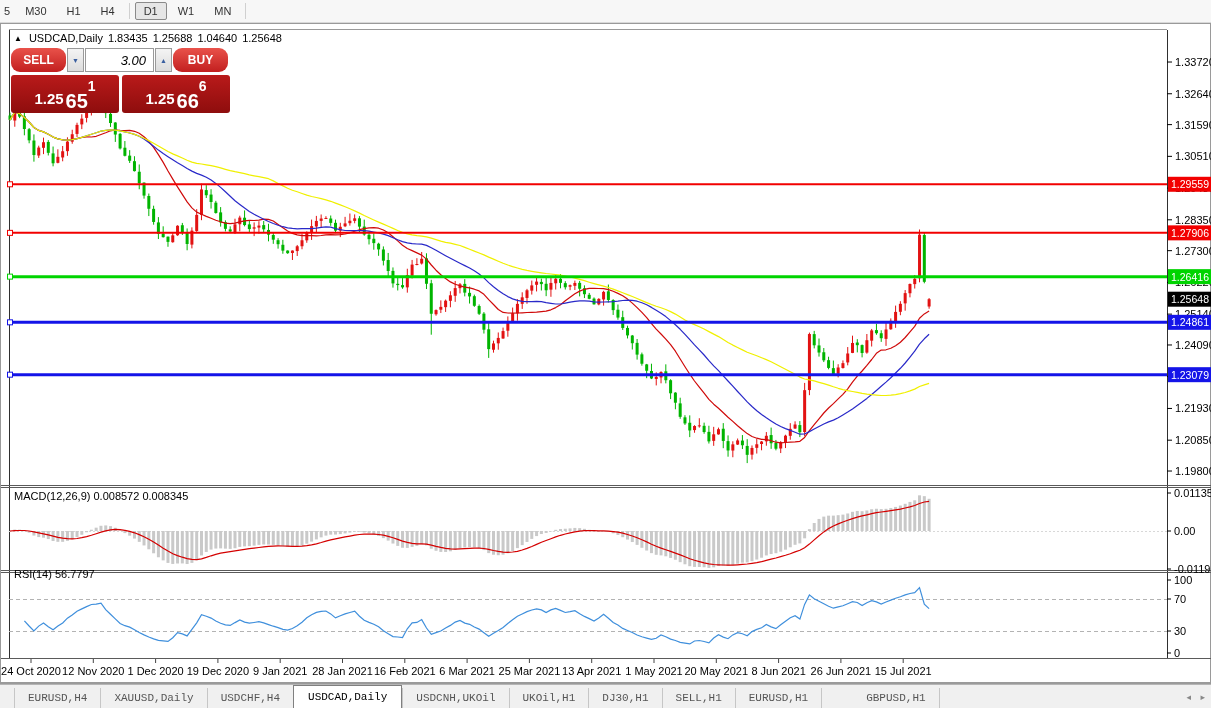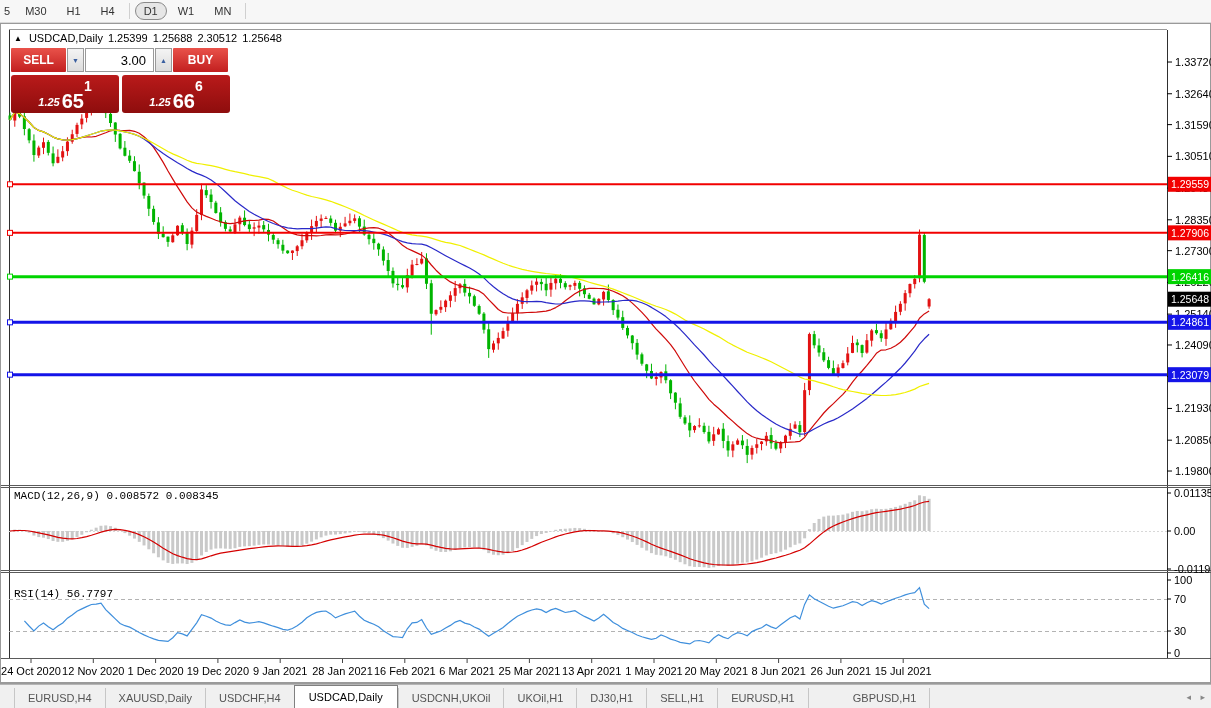--- a/index.html
+++ b/index.html
@@ -4,56 +4,56 @@
 <style>
   html,body{margin:0;padding:0;}
   body{width:1211px;height:708px;overflow:hidden;background:#f0f0f0;
        font-family:"Liberation Sans",sans-serif;-webkit-font-smoothing:antialiased;}
   
   #toolbar{height:22px;display:flex;align-items:center;background:#f7f7f7;
            border-bottom:1px solid #d9d9d9;padding-left:1px;}
   .tb-btn{font-size:11px;color:#333;padding:2px 8px;margin:0 1px;border:1px solid transparent;
           border-radius:2px;cursor:default;white-space:nowrap;}
   .tb-btn.partial{padding:2px 3px 2px 1px;}
-  .tb-btn.active{background:#e6e6e6;border-color:#8a8a8a;border-radius:9px;}
+  .tb-btn.active{background:#e6e6e6;border-color:#8a8a8a;}
   .tb-sep{width:1px;height:16px;background:#d0d0d0;margin:0 4px;}
   
   #chart-window{position:relative;height:661px;background:#fff;border:1px solid #9a9a9a;
                 box-sizing:border-box;}
   #chart-svg{position:absolute;left:0;top:0;font-family:"Liberation Sans",sans-serif;}
   #chart-title{position:absolute;left:13px;top:8px;font-size:11px;color:#000;
                display:flex;gap:5px;align-items:center;z-index:5;}
   #chart-title .collapse{font-size:8px;margin-right:2px;}
   
   #trade-panel{position:absolute;left:10px;top:24px;width:219px;z-index:6;}
   .tp-row1{display:flex;height:24px;}
   .btn-sell,.btn-buy{width:55px;background:linear-gradient(#e9524a,#c21f1f);color:#fff;
         font-size:12px;font-weight:bold;display:flex;align-items:center;justify-content:center;
-        border-radius:1px;}
+        border-radius:9px;}
   .spin-btn{width:17px;box-sizing:border-box;background:linear-gradient(#f4f4f4,#dcdcdc);
         border:1px solid #9a9a9a;color:#3a5fa0;font-size:7px;display:flex;align-items:center;
         justify-content:center;margin:0 1px;}
   .vol-box{width:69px;box-sizing:border-box;background:#fff;border:1px solid #9a9a9a;
         font-size:13px;color:#000;display:flex;align-items:center;justify-content:flex-end;
-        padding-right:7px;}
+        padding-right:7px;font-style:italic;}
   .tp-row2{display:flex;margin-top:3px;height:38px;gap:3px;}
   .price-box{flex:1;background:linear-gradient(#b91a1a,#8e0d0d);border-radius:3px;color:#fff;
         display:flex;align-items:flex-end;justify-content:center;padding-bottom:3px;}
-  .pb-prefix{font-size:11px;font-weight:bold;margin-right:2px;line-height:1.5;font-style:italic;}
+  .pb-prefix{font-size:15px;font-weight:bold;margin-right:2px;line-height:1.5;}
   .pb-big{font-size:20px;font-weight:bold;line-height:0.92;}
   .pb-sup{font-size:14px;font-weight:bold;align-self:flex-start;margin-top:3px;}
   
-  .ind-label{position:absolute;left:13px;font-size:11px;color:#000;z-index:4;font-family:Liberation Mono, monospace;}
+  .ind-label{position:absolute;left:13px;font-size:11px;color:#000;z-index:4;}
   #macd-label{top:466px;}
-  #rsi-label{top:564px;}
+  #rsi-label{top:544px;}
   
   #tabbar{height:25px;background:#f0f0f0;border-top:1px solid #b5b5b5;display:flex;
           align-items:flex-end;padding-left:14px;position:relative;box-sizing:border-box;}
   .tab{font-size:11px;color:#555;padding:4px 13px 5px;border-left:1px solid #c6c6c6;
-       white-space:nowrap;cursor:default;}
+       white-space:nowrap;cursor:default;font-family:Liberation Mono, monospace;}
   .tab.last{border-right:1px solid #c6c6c6;padding-left:44px;}
   .tab.active{background:#fff;border:1px solid #808080;border-bottom:none;color:#000;
        padding:5px 14px 6px;}
   .tab-arrows{position:absolute;right:6px;top:7px;color:#888;font-size:9px;}
   .tab-arrows span{margin-left:7px;}
 </style>
 </head>
 <body>
 
 <div id="toolbar">
@@ -778,23 +778,23 @@
         <line x1="839.9" y1="635" x2="839.9" y2="639" stroke="#444"></line>
         <text x="839.9" y="651" font-size="11" fill="#000" text-anchor="middle">26 Jun 2021</text>
         <line x1="902.1999999999999" y1="635" x2="902.1999999999999" y2="639" stroke="#444"></line>
         <text x="902.1999999999999" y="651" font-size="11" fill="#000" text-anchor="middle">15 Jul 2021</text>
       </g>
     </svg>
 
   <div id="chart-title">
     <span class="collapse">▲</span>
     <span>USDCAD,Daily</span>
-    <span>1.25399</span>
+    <span>1.83435</span>
     <span>1.25688</span>
-    <span>2.30512</span>
+    <span>1.04640</span>
     <span>1.25648</span>
   </div>
 
   <div id="trade-panel">
     <div class="tp-row1">
       <div class="btn-sell">SELL</div>
       <div class="spin-btn">▼</div>
       <div class="vol-box">3.00</div>
       <div class="spin-btn">▲</div>
       <div class="btn-buy">BUY</div>

